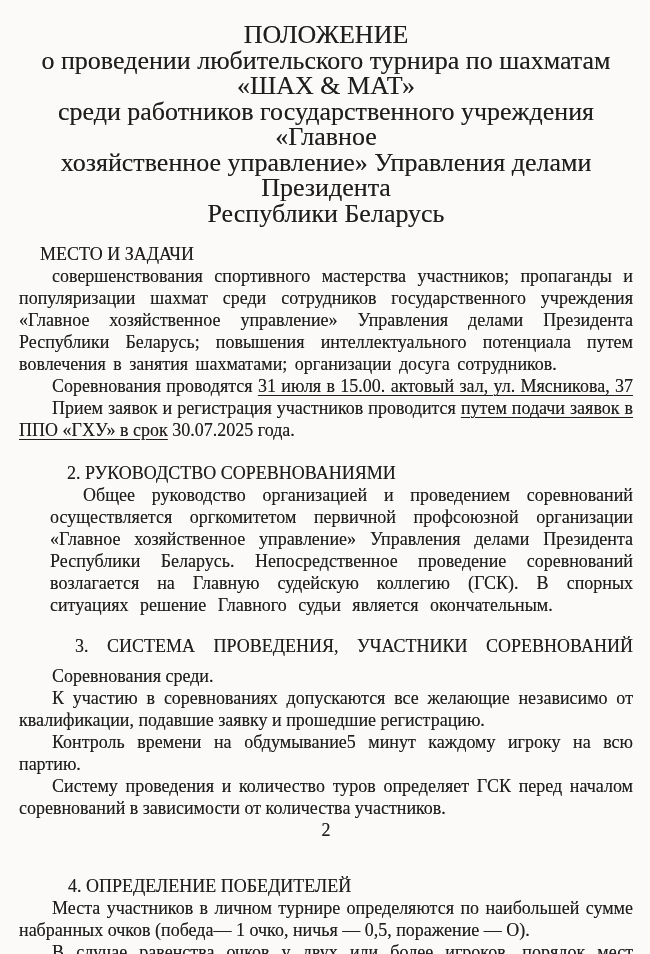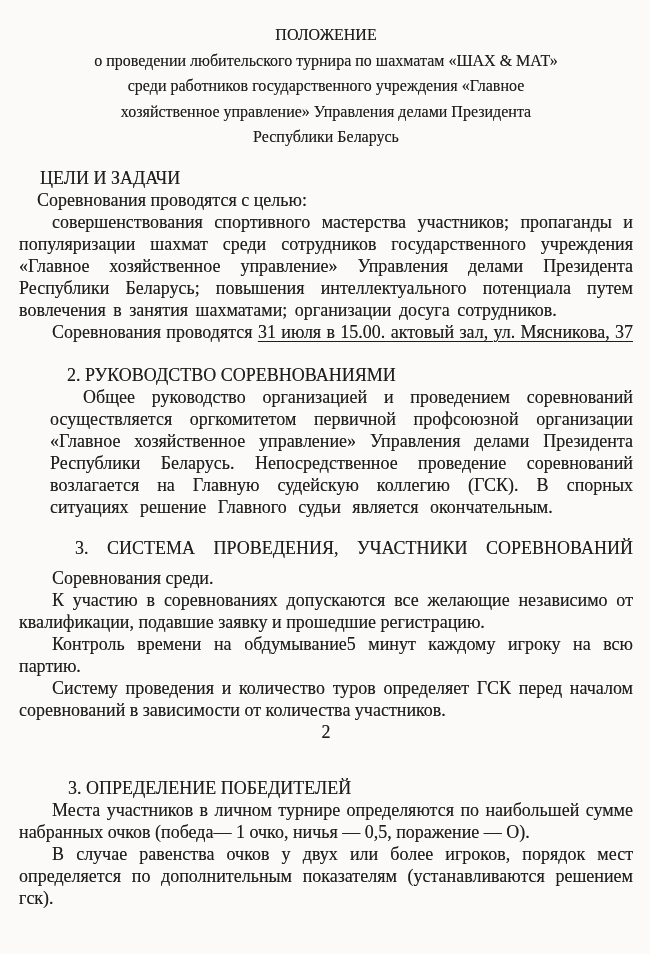--- a/index.html
+++ b/index.html
@@ -16,21 +16,21 @@
     background: #fbfaf8;
     color: #1e1e1e;
     font-family: "Liberation Serif", "DejaVu Serif", serif;
     font-size: 18px;
     line-height: 22px;
     overflow: hidden;
     text-shadow: 0 0 0.55px rgba(45,45,45,0.6);
   }
   p { margin: 0; }
   .doc-title {
-    font-size: 16px;
+    font-size: 26px;
     line-height: 25.5px;
     text-align: center;
     white-space: pre-line;
     margin-top: 8px;
   }
   .h { white-space: nowrap; }
   .h-goals { margin: 17px 0 0 21px; }
   .h-venue { margin: 24px 0 0 46px; }
   .h-mgmt  { margin: 21px 0 0 48px; }
   .h-sys   {
@@ -60,45 +60,45 @@
 <body>
 
 <div class="page">
 
   <div class="doc-title">ПОЛОЖЕНИЕ
 о проведении любительского турнира по шахматам «ШАХ &amp; МАТ»
 среди работников государственного учреждения «Главное
 хозяйственное управление» Управления делами Президента
 Республики Беларусь</div>
 
-  <div class="h h-goals">ЦЕЛИ И ЗАДАЧИ</div>
+  <div class="h h-goals">МЕСТО И ЗАДАЧИ</div>
 
-  <p class="intro">Соревнования проводятся с целью:</p>
 
   <p class="para goals-body">совершенствования спортивного мастерства участников; пропаганды и популяризации шахмат среди сотрудников государственного учреждения «Главное хозяйственное управление» Управления делами Президента Республики Беларусь; повышения интеллектуального потенциала путем вовлечения в занятия шахматами; организации досуга сотрудников.</p>
 
 
   <p class="para full-line"><span>Соревнования проводятся </span><span class="u">31 июля в 15.00. актовый зал, ул. Мясникова, 37</span></p>
 
+  <p class="para"><span>Прием заявок и регистрация участников проводится </span><span class="u">путем подачи заявок в ППО «ГХУ» в срок</span><span> 30.07.2025 года.</span></p>
 
   <div class="h h-mgmt">2. РУКОВОДСТВО СОРЕВНОВАНИЯМИ</div>
 
   <p class="para mgmt-body">Общее руководство организацией и проведением соревнований осуществляется оргкомитетом первичной профсоюзной организации «Главное хозяйственное управление» Управления делами Президента Республики Беларусь. Непосредственное проведение соревнований возлагается на Главную судейскую коллегию (ГСК). В спорных ситуациях решение Главного судьи является окончательным.</p>
 
   <div class="h h-sys">3. СИСТЕМА ПРОВЕДЕНИЯ, УЧАСТНИКИ СОРЕВНОВАНИЙ</div>
 
   <p class="para">Соревнования среди.</p>
 
   <p class="para">К участию в соревнованиях допускаются все желающие независимо от квалификации, подавшие заявку и прошедшие регистрацию.</p>
 
   <p class="para">Контроль времени на обдумывание5 минут каждому игроку на всю партию.</p>
 
   <p class="para">Систему проведения и количество туров определяет ГСК перед началом соревнований в зависимости от количества участников.</p>
 
   <div class="page-number">2</div>
 
-  <div class="h h-win">3. ОПРЕДЕЛЕНИЕ ПОБЕДИТЕЛЕЙ</div>
+  <div class="h h-win">4. ОПРЕДЕЛЕНИЕ ПОБЕДИТЕЛЕЙ</div>
 
   <p class="para">Места участников в личном турнире определяются по наибольшей сумме набранных очков (победа— 1 очко, ничья — 0,5, поражение — О).</p>
 
   <p class="para">В случае равенства очков у двух или более игроков, порядок мест определяется по дополнительным показателям (устанавливаются решением гск).</p>
 
 </div>
 
 </body></html>

